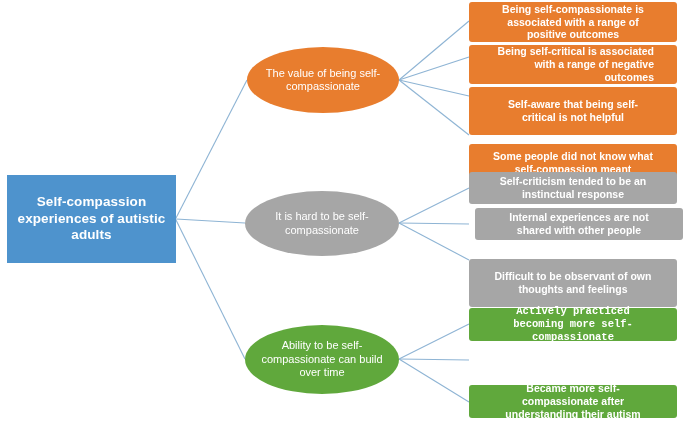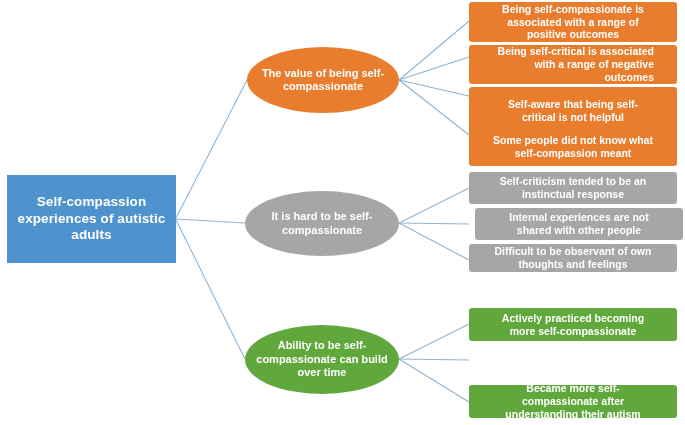--- a/index.html
+++ b/index.html
@@ -44,21 +44,21 @@
     background: #4e93cd;
     font-size: 13.5px;
     font-weight: 600;
     letter-spacing: 0.1px;
     padding: 5px 10px;
   }
   
   .ellipse {
     border-radius: 50%;
     font-size: 11px;
-    font-weight: 700;
+    font-weight: 400;
   }
   .ellipse-orange {
     left: 247px;
     top: 47px;
     width: 152px;
     height: 66px;
     background: #e87d2e;
   }
   .ellipse-gray {
     left: 245px;
@@ -116,26 +116,26 @@
     </g>
   </svg>
 
   <div class="node root-node">Self-compassion experiences of autistic adults</div>
 
   <div class="node ellipse ellipse-orange">The value of being self-compassionate</div>
 
   <div class="node leaf leaf-orange" style="top:2px;height:40px;">Being self-compassionate is associated with a range of positive outcomes</div>
   <div class="node leaf leaf-orange" style="top:45px;height:39px;text-align:right;">Being self-critical is associated with a range of negative outcomes</div>
   <div class="node leaf leaf-orange" style="top:87px;height:48px;">Self-aware that being self-critical is not helpful</div>
-  <div class="node leaf leaf-orange" style="top:128px;height:38px;">Some people did not know what self-compassion meant</div>
+  <div class="node leaf leaf-orange" style="top:144px;height:38px;">Some people did not know what self-compassion meant</div>
 
   <div class="node ellipse ellipse-gray">It is hard to be self-compassionate</div>
 
   <div class="node leaf leaf-gray" style="top:172px;height:32px;">Self-criticism tended to be an instinctual response</div>
   <div class="node leaf leaf-gray" style="top:208px;height:32px;margin-left:6px;">Internal experiences are not shared with other people</div>
-  <div class="node leaf leaf-gray" style="top:244px;height:28px;">Difficult to be observant of own thoughts and feelings</div>
+  <div class="node leaf leaf-gray" style="top:259px;height:48px;">Difficult to be observant of own thoughts and feelings</div>
 
   <div class="node ellipse ellipse-green">Ability to be self-compassionate can build over time</div>
 
-  <div class="node leaf leaf-green" style="top:308px;height:33px;">Actively practiced becoming more self-compassionate</div>
+  <div class="node leaf leaf-green" style="top:308px;height:33px;font-family:Liberation Mono, monospace;">Actively practiced becoming more self-compassionate</div>
   <div class="node leaf leaf-green" style="top:344px;height:33px;margin-top:41px;">Became more self-compassionate after understanding their autism</div>
 
 </div>
 
 </body></html>

